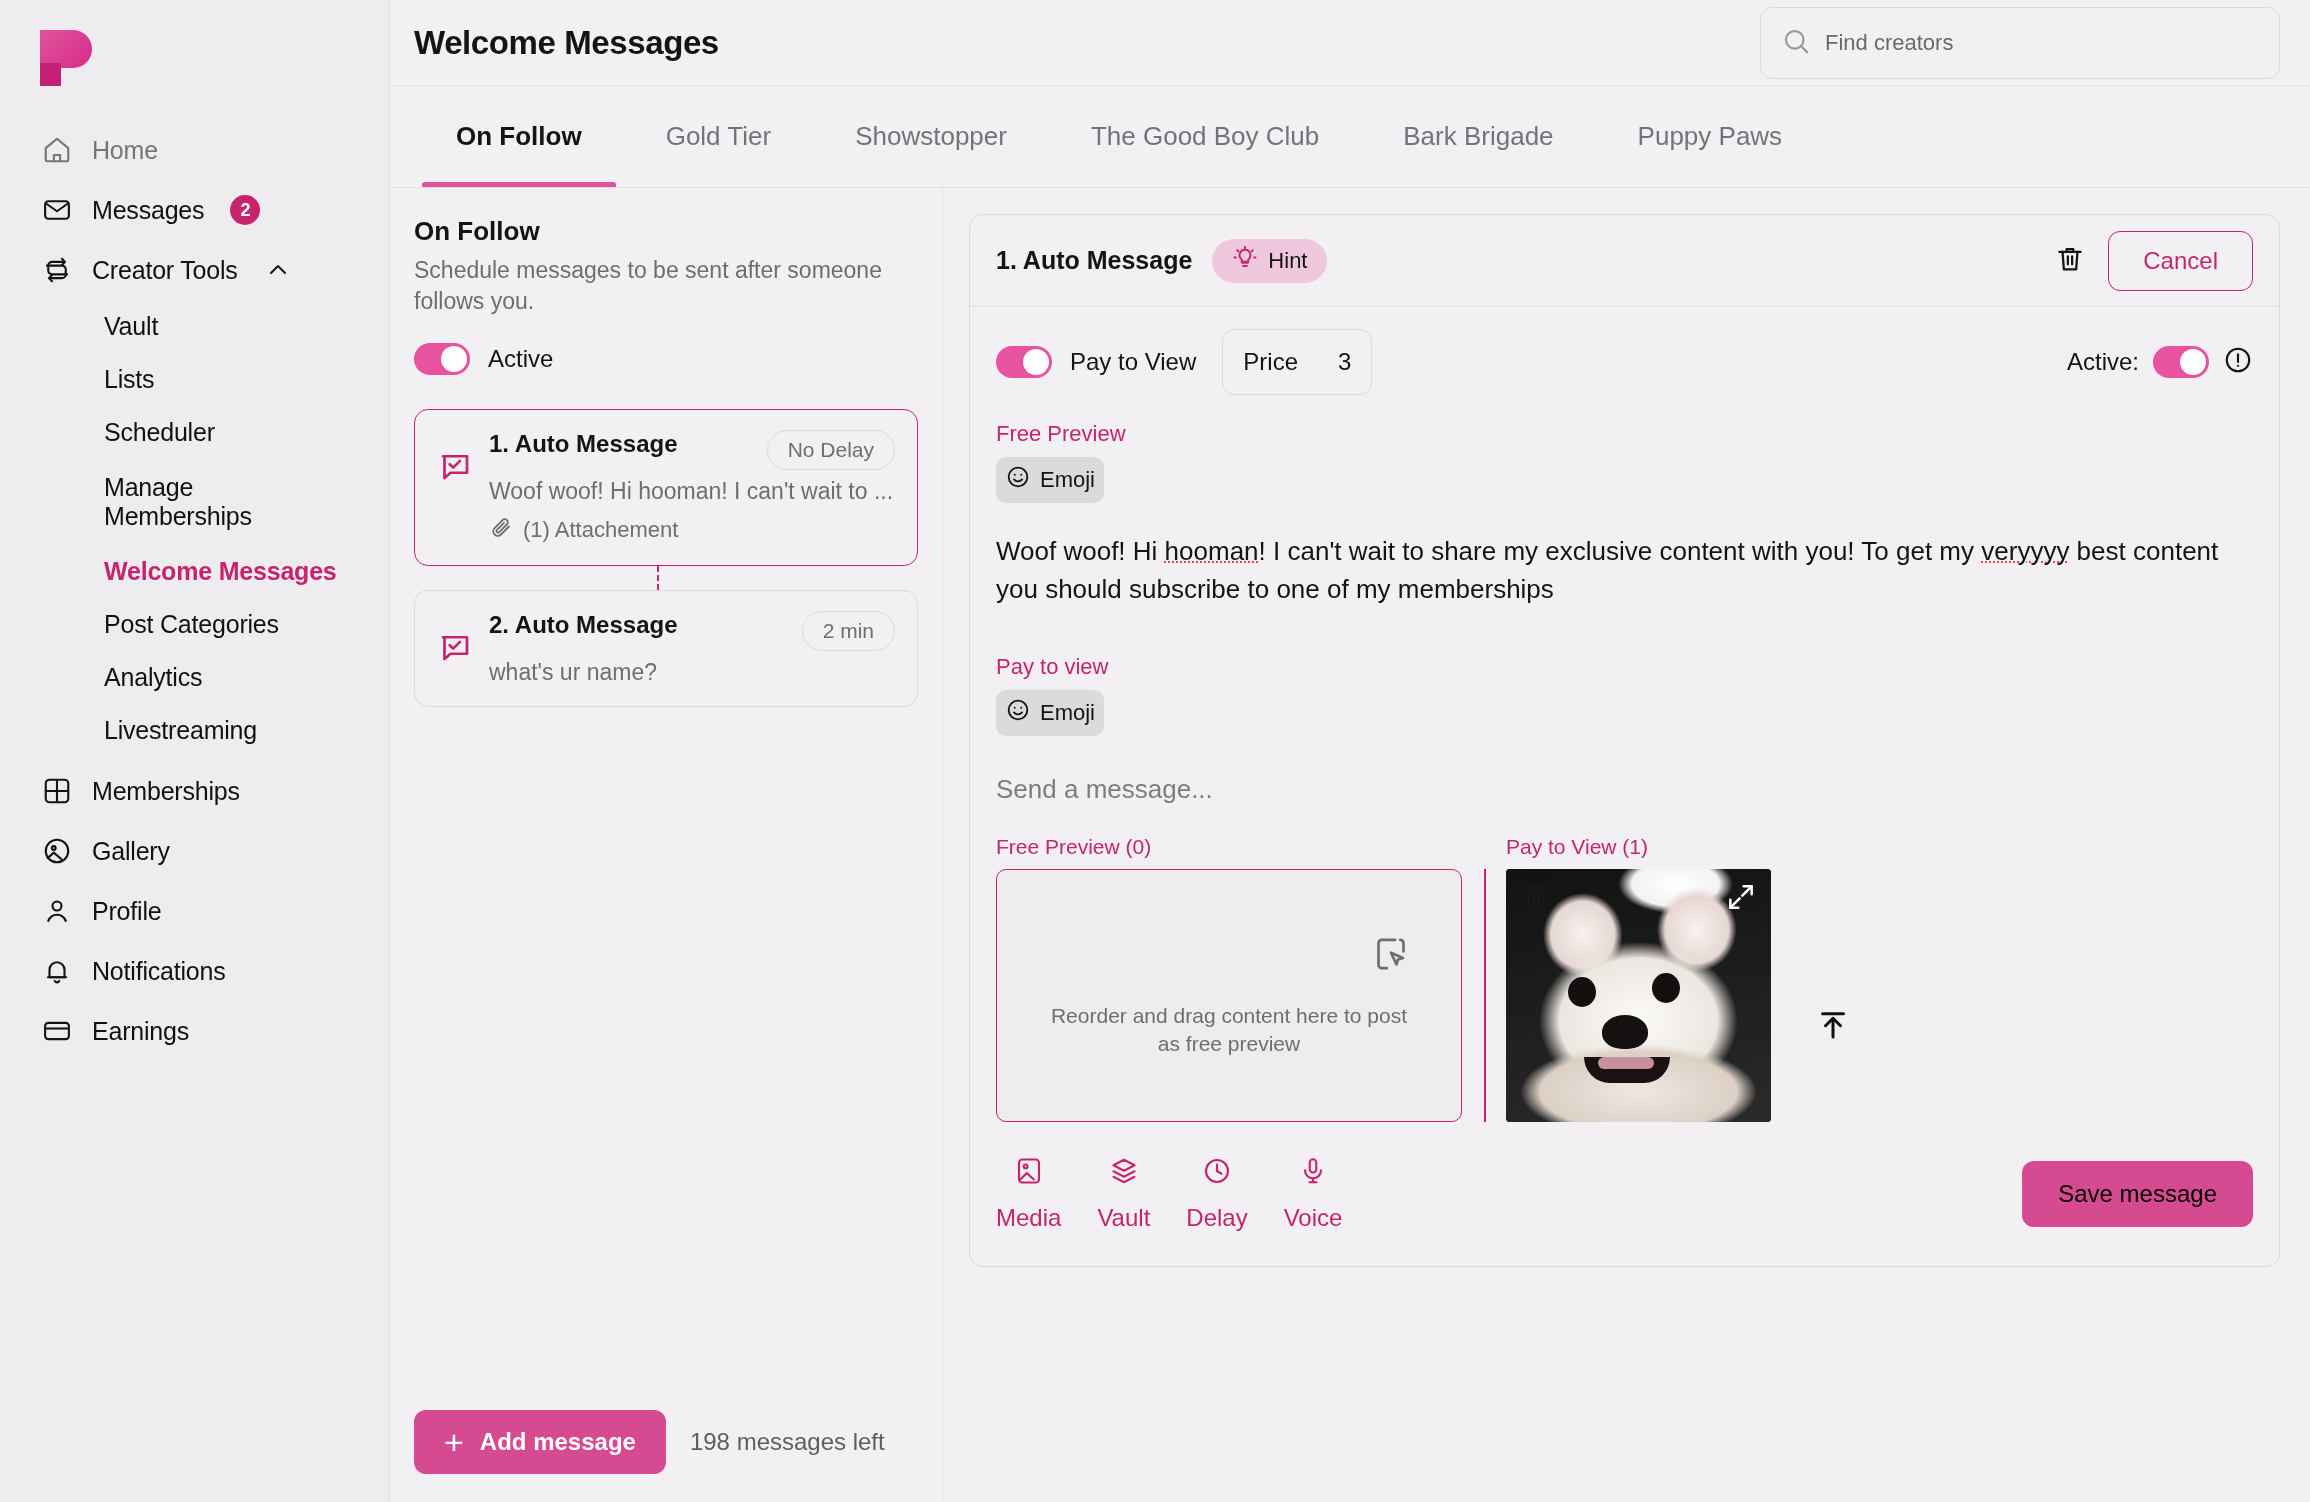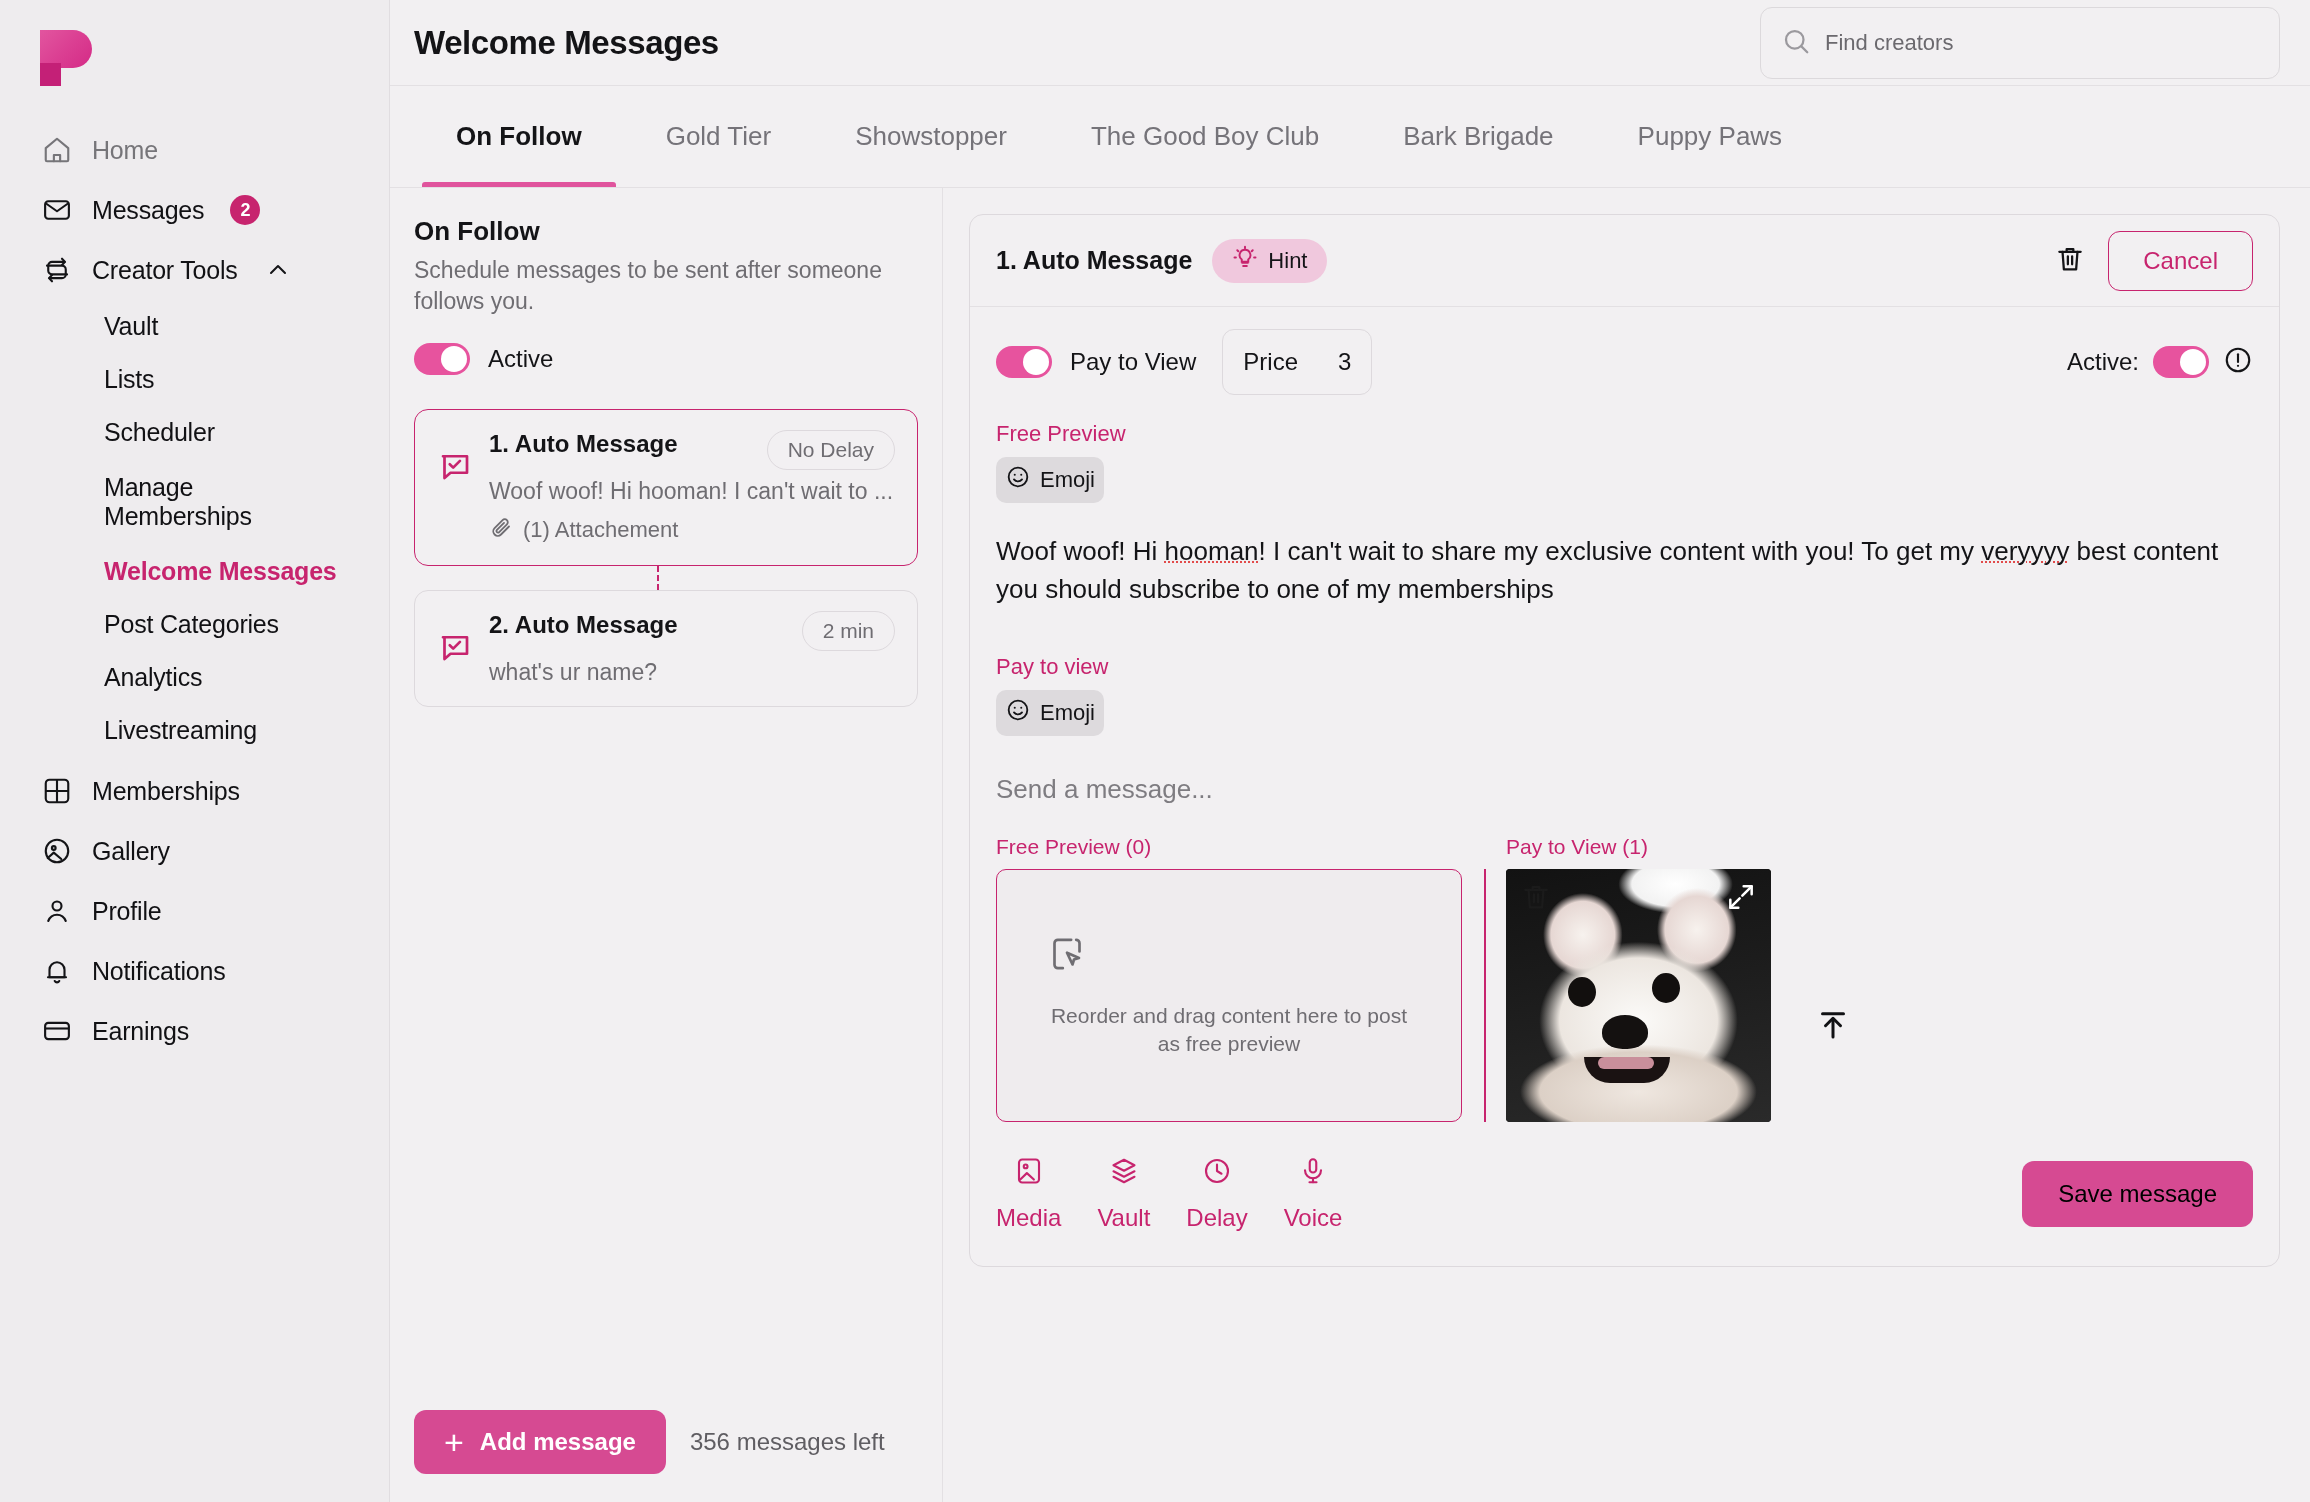--- a/index.html
+++ b/index.html
@@ -204,21 +204,21 @@
     max-width:1560px;
   }
   .spellerr { text-decoration: underline; text-decoration-style: dotted; text-decoration-color:#e24b4b; text-decoration-thickness:2px; }
   .send-placeholder { padding: 0 26px; margin-top:38px; font-size:26px; color:#7e7c81; }
 
   .drop-row { display:flex; align-items:flex-start; padding: 30px 26px 0 26px; gap:0; }
   .dz-col { }
   .dz-label { font-size:21px; color:#c7246e; margin-bottom:10px; }
   .dropzone {
     width:466px; height:253px; border:1px solid #c7246e; border-radius:10px;
-    background:#efecee; display:flex; flex-direction:column; align-items:flex-start; justify-content:center;
+    background:#efecee; display:flex; flex-direction:column; align-items:flex-end; justify-content:center;
     gap:24px; padding: 0 50px; text-align:center;
   }
   .dropzone svg { width:40px; height:40px; }
   .dz-text { font-size:21px; color:#6f6d72; line-height:1.35; }
   .ptv-col { margin-left:22px; display:flex; }
   .ptv-divider { width:2px; height:253px; background:#c7246e; margin-right:20px; align-self:flex-end;}
   .thumb {
     width:265px; height:253px; border-radius:4px; position:relative; overflow:hidden;
     background:#0c0c0c;
   }
@@ -487,21 +487,21 @@
             </div>
           </div>
 
         </div>
 
         <div class="left-footer">
           <button class="btn-add">
             <span class="plus">+</span>
             <span>Add message</span>
           </button>
-          <div class="left-count">356 messages left</div>
+          <div class="left-count">198 messages left</div>
         </div>
       </section>
 
       <section class="right-col">
         <div class="editor">
 
           <div class="ed-head">
             <div class="ed-head-left">
               <div class="ed-title">1. Auto Message</div>
               <div class="hint-badge">

